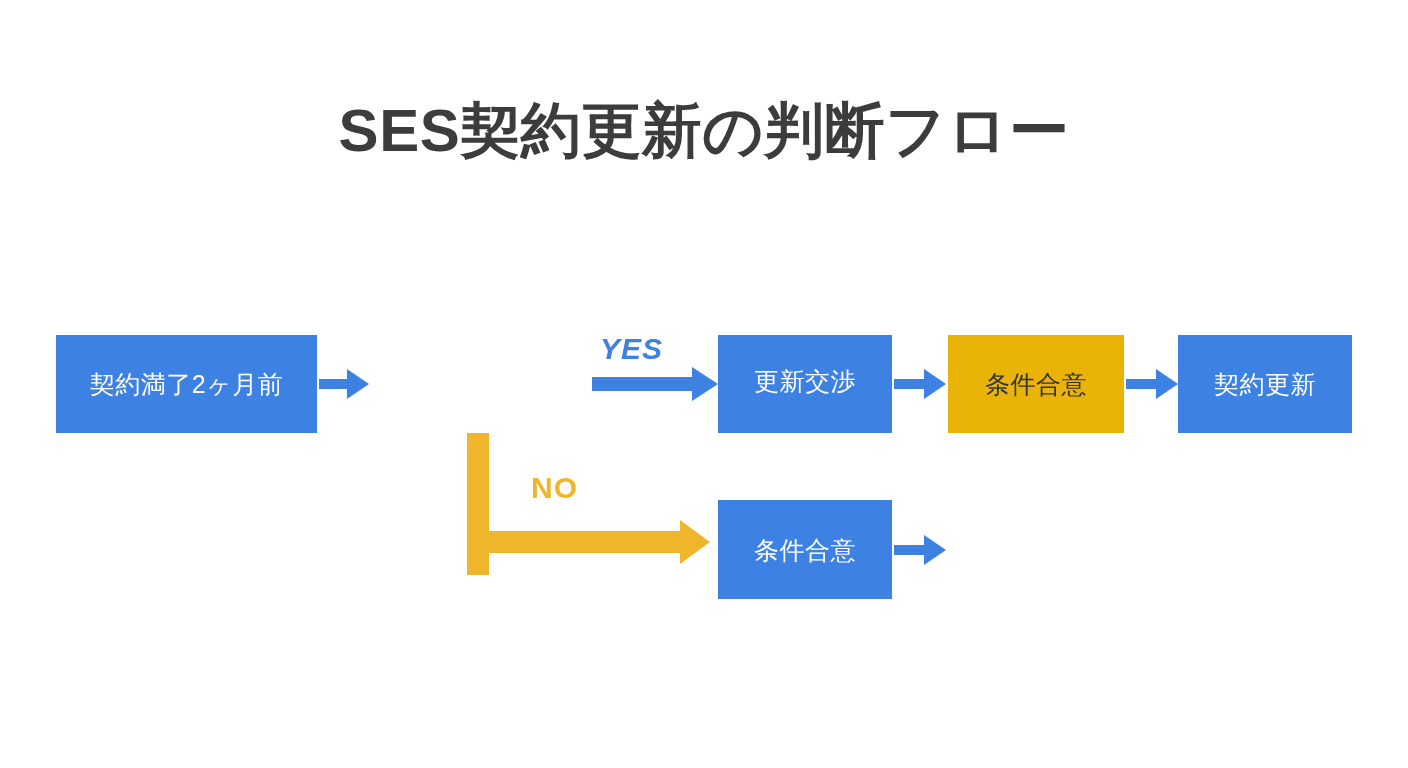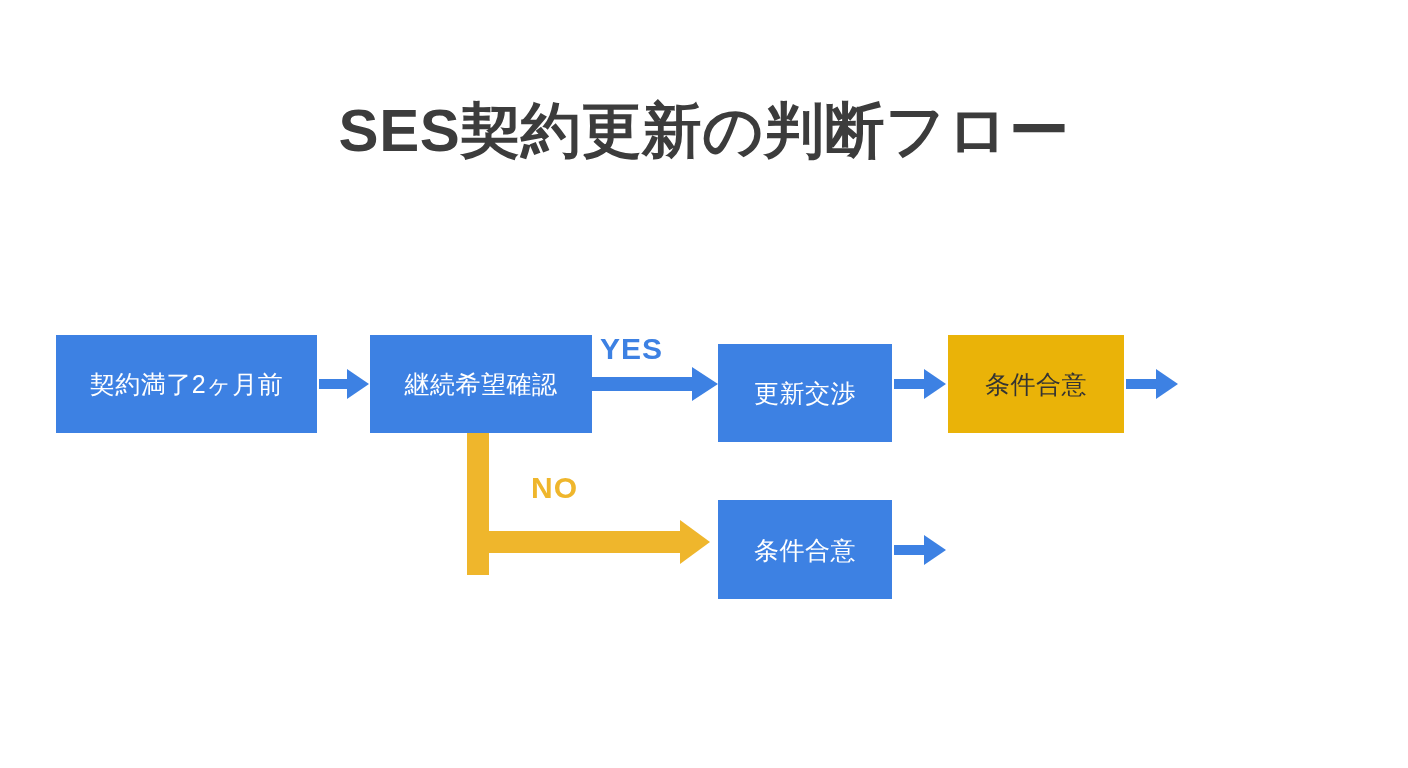--- a/index.html
+++ b/index.html
@@ -97,60 +97,60 @@
   }
 
   
   .branch-label {
     position: absolute;
     font-size: 30px;
     font-weight: 700;
     letter-spacing: 1px;
     white-space: nowrap;
   }
-  .branch-label.yes { color: #3d81e3; }
+  .branch-label.yes { color: #3d81e3; font-style: italic; }
   .branch-label.no  { color: #efb62c; margin-left: 32px; }
 </style>
 </head>
 <body>
 
 <div id="canvas">
 
   <div id="diagram-title">SES契約更新の判断フロー</div>
 
   <div class="node primary" style="left:56px; top:335px; width:261px; height:98px;">契約満了2ヶ月前</div>
 
   <div class="arrow-h" style="left:319px; top:384px; width:50px;">
     <div class="shaft" style="width:30px;"></div>
     <div class="head" style="left:28px;"></div>
   </div>
 
-  <div class="node primary" style="left:370px; top:335px; width:222px; height:98px;">継続希望確認</div>
 
   <div class="branch-label yes" style="left:600px; top:332px;">YES</div>
 
   <div class="arrow-h" style="left:592px; top:384px; width:126px;">
     <div class="shaft" style="width:104px; top:-7px; height:14px;"></div>
     <div class="head" style="left:100px; top:-17px; border-top-width:17px; border-bottom-width:17px; border-left-width:26px;"></div>
   </div>
 
-  <div class="node primary" style="left:718px; top:344px; width:174px; height:98px;">更新交渉</div>
+  <div class="node primary" style="left:718px; top:335px; width:174px; height:98px;font-family:Liberation Mono, monospace;">更新交渉</div>
 
   <div class="arrow-h" style="left:894px; top:384px; width:52px;">
     <div class="shaft" style="width:32px;"></div>
     <div class="head" style="left:30px;"></div>
   </div>
 
   <div class="node soft" style="left:948px; top:335px; width:176px; height:98px;">条件合意</div>
 
   <div class="arrow-h" style="left:1126px; top:384px; width:52px;">
     <div class="shaft" style="width:32px;"></div>
     <div class="head" style="left:30px;"></div>
   </div>
 
+  <div class="node primary" style="left:1178px; top:335px; width:174px; height:98px;">契約更新</div>
 
   <div class="elbow" style="left:0; top:0; width:1408px; height:768px;">
     <div class="seg-v" style="left:467px; top:433px; width:22px; height:142px;"></div>
     <div class="seg-h" style="left:467px; top:531px; width:215px; height:22px;"></div>
     <div class="head" style="left:680px; top:520px;"></div>
   </div>
 
   <div class="branch-label no" style="left:499px; top:471px;">NO</div>
 
   <div class="node primary" style="left:718px; top:500px; width:174px; height:99px;">条件合意</div>

